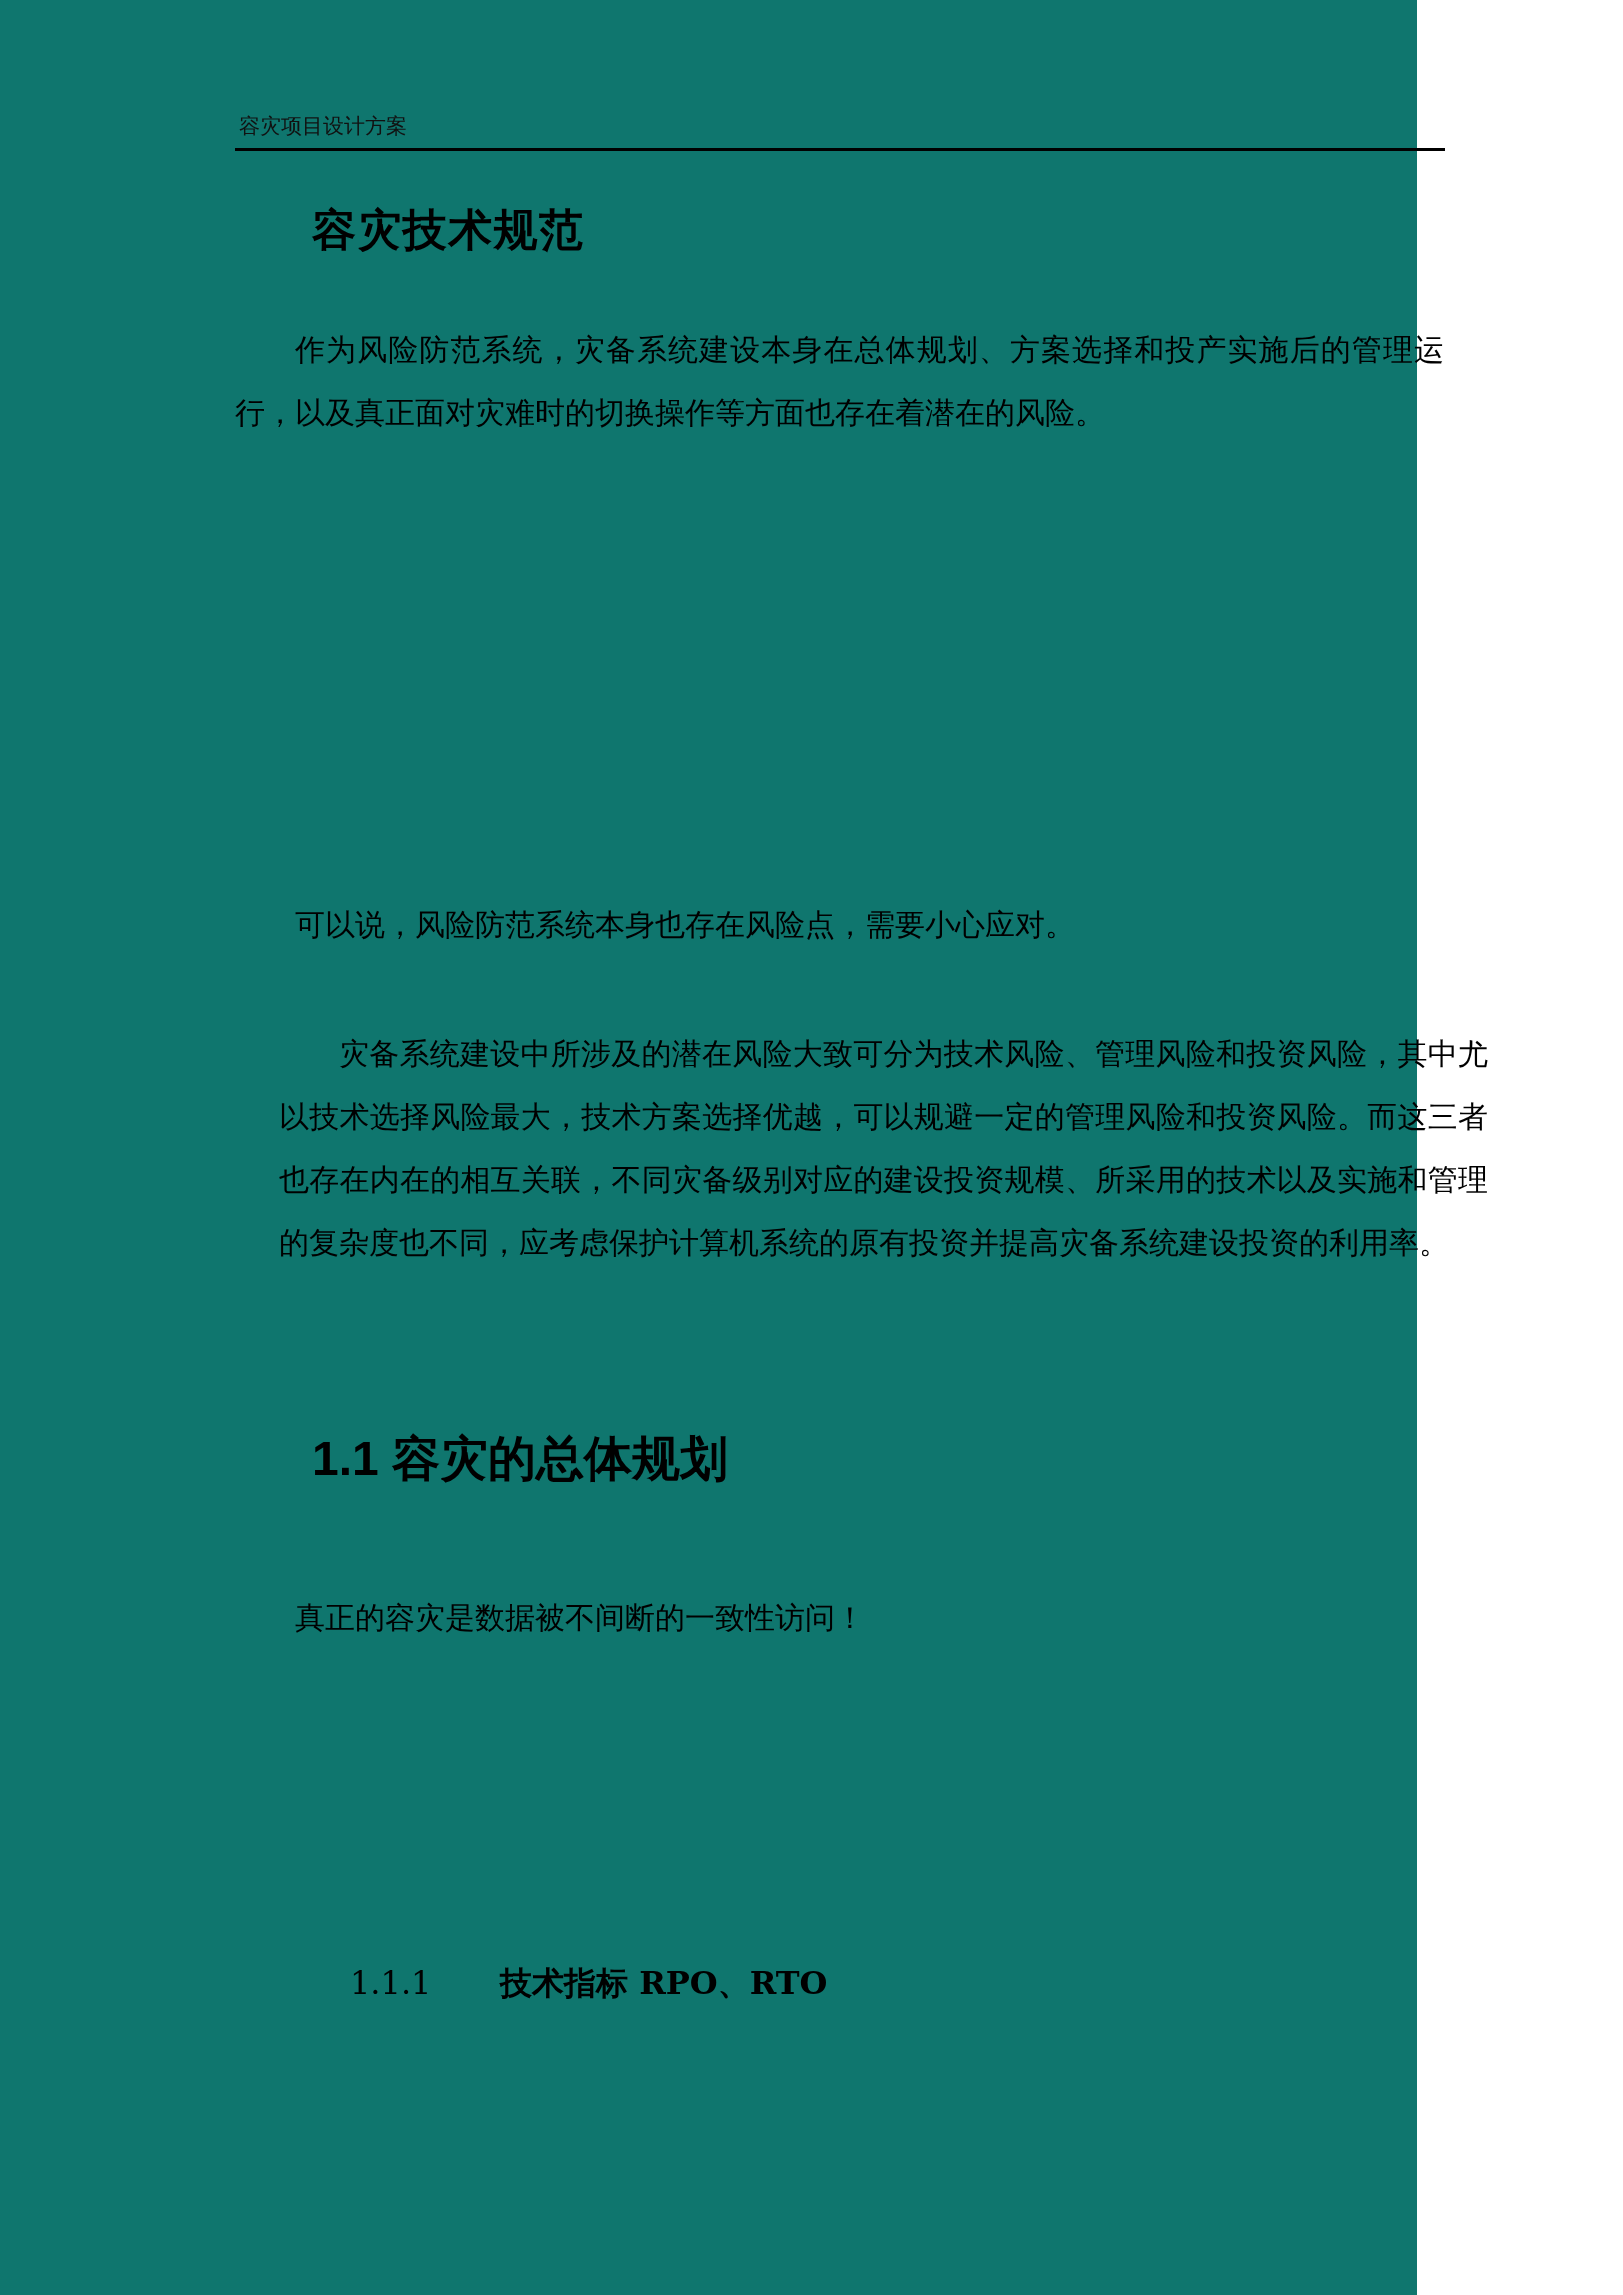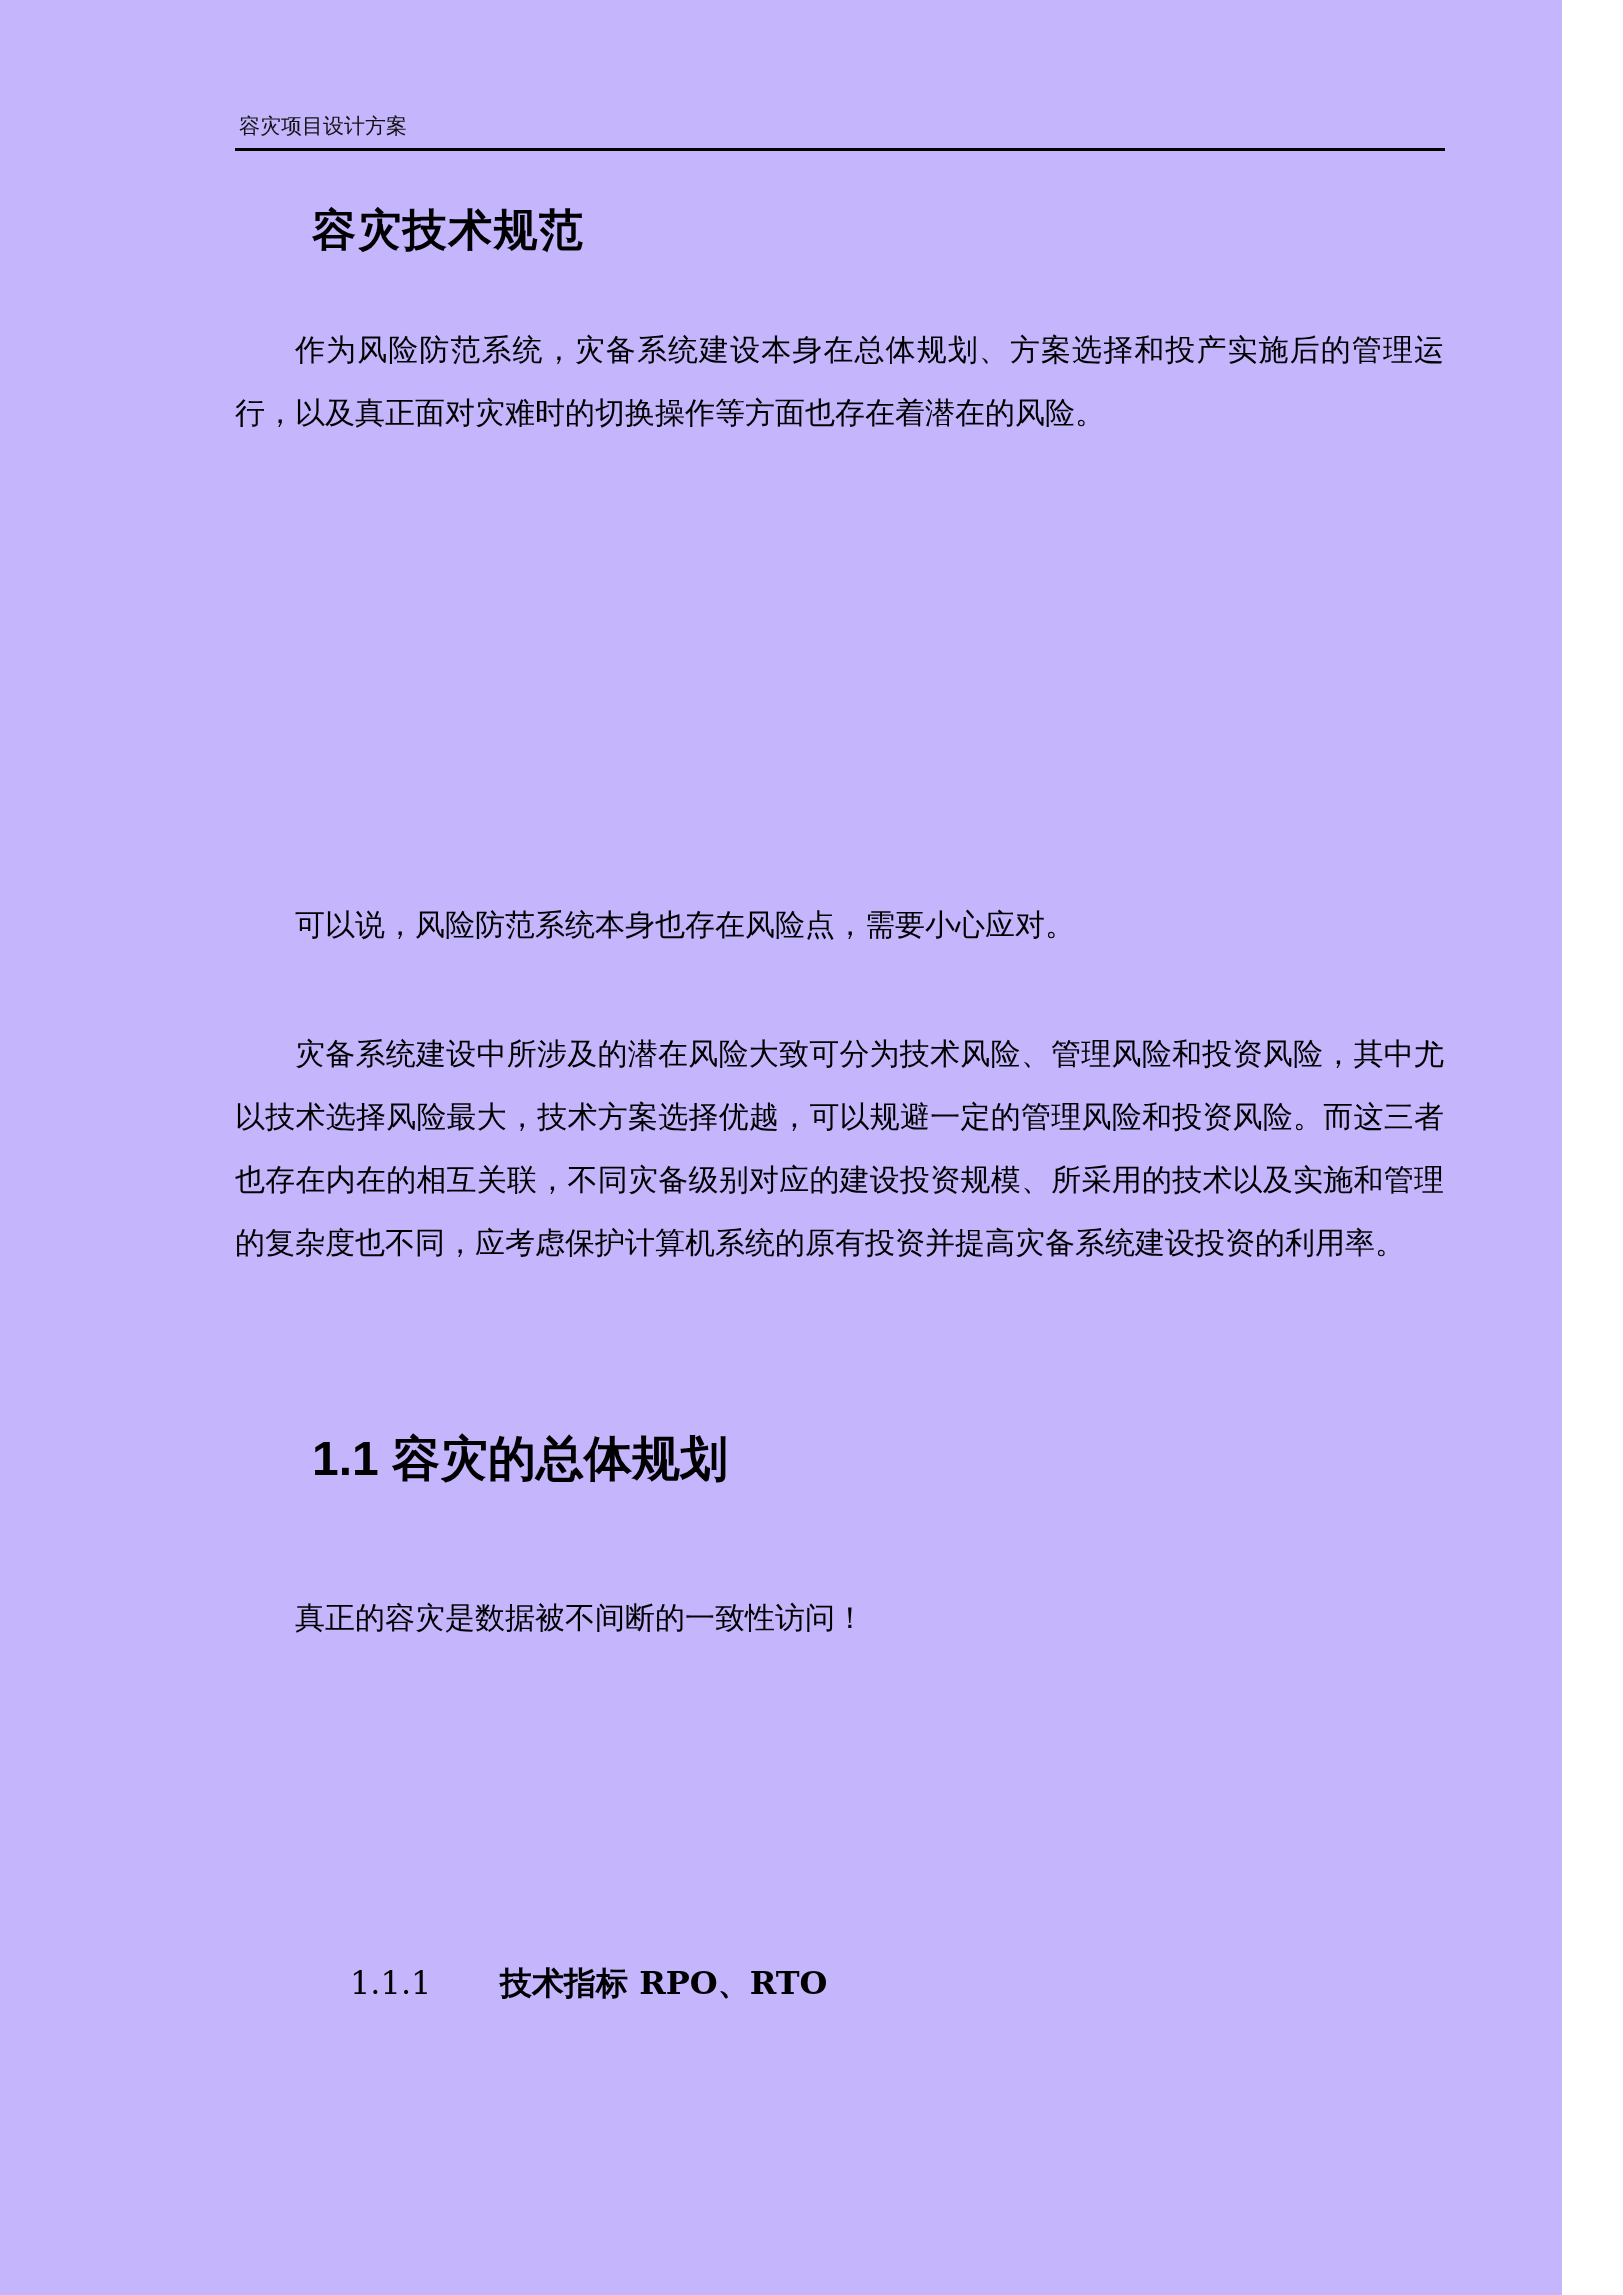--- a/index.html
+++ b/index.html
@@ -1,18 +1,18 @@
 <!DOCTYPE html>
 <html style="font-size:11px"><head>
 <meta charset="utf-8">
 <style>
   html, body { margin: 0; padding: 0; background: #ffffff; }
   body { width: 1623px; height: 2295px; position: relative; overflow: hidden;
          font-family: "DejaVu Sans", sans-serif; color: #000; }
-  .page { position: absolute; left: 0; top: 0; width: 1562px; height: 2295px; background: #c4b5fd; }
+  .page { position: absolute; left: 0; top: 0; width: 1417px; height: 2295px; background: #0f766e; }
   .header-text { position: absolute; left: 239px; top: 113px; font-size: 21px; line-height: 27px;
                  font-family: "DejaVu Serif", serif; color: #111; letter-spacing: 0; }
   .header-rule { position: absolute; left: 235px; top: 148px; width: 1210px; height: 3.4px; background: #000; }
   .title { position: absolute; left: 312px; top: 205px; font-size: 44px; line-height: 52px; font-weight: bold;
            font-family: Liberation Serif, serif; letter-spacing: 1.4px; }
   .para { position: absolute; left: 235px; width: 1209px; font-size: 30px; line-height: 63px;
           font-family: "DejaVu Serif", serif; text-align: justify; text-indent: 60px; margin: 0; }
   .h2 { position: absolute; left: 312px; top: 1434px; font-size: 48px; line-height: 49px; font-weight: bold;
         font-family: "Liberation Sans", sans-serif; }
   .h3 { position: absolute; left: 312px; top: 1961px; font-size: 32px; line-height: 44px; font-weight: bold;
@@ -23,21 +23,21 @@
 <body>
 
 <div class="page">
   <div class="header-text">容灾项目设计方案</div>
   <div class="header-rule"></div>
 
   <div class="title">容灾技术规范</div>
 
   <p class="para" style="top:318px;">作为风险防范系统，灾备系统建设本身在总体规划、方案选择和投产实施后的管理运行，以及真正面对灾难时的切换操作等方面也存在着潜在的风险。</p>
   <p class="para" style="top:893px;">可以说，风险防范系统本身也存在风险点，需要小心应对。</p>
-  <p class="para" style="top:1022px;">灾备系统建设中所涉及的潜在风险大致可分为技术风险、管理风险和投资风险，其中尤以技术选择风险最大，技术方案选择优越，可以规避一定的管理风险和投资风险。而这三者也存在内在的相互关联，不同灾备级别对应的建设投资规模、所采用的技术以及实施和管理的复杂度也不同，应考虑保护计算机系统的原有投资并提高灾备系统建设投资的利用率。</p>
+  <p class="para" style="top:1022px;margin-left:44px;">灾备系统建设中所涉及的潜在风险大致可分为技术风险、管理风险和投资风险，其中尤以技术选择风险最大，技术方案选择优越，可以规避一定的管理风险和投资风险。而这三者也存在内在的相互关联，不同灾备级别对应的建设投资规模、所采用的技术以及实施和管理的复杂度也不同，应考虑保护计算机系统的原有投资并提高灾备系统建设投资的利用率。</p>
 
   <div class="h2">1.1 容灾的总体规划</div>
 
   <p class="para" style="top:1586px;">真正的容灾是数据被不间断的一致性访问！</p>
 
   <div class="h3">
     <span class="num">1.1.1</span><span>技术指标 RPO、RTO</span>
   </div>
 </div>
 

